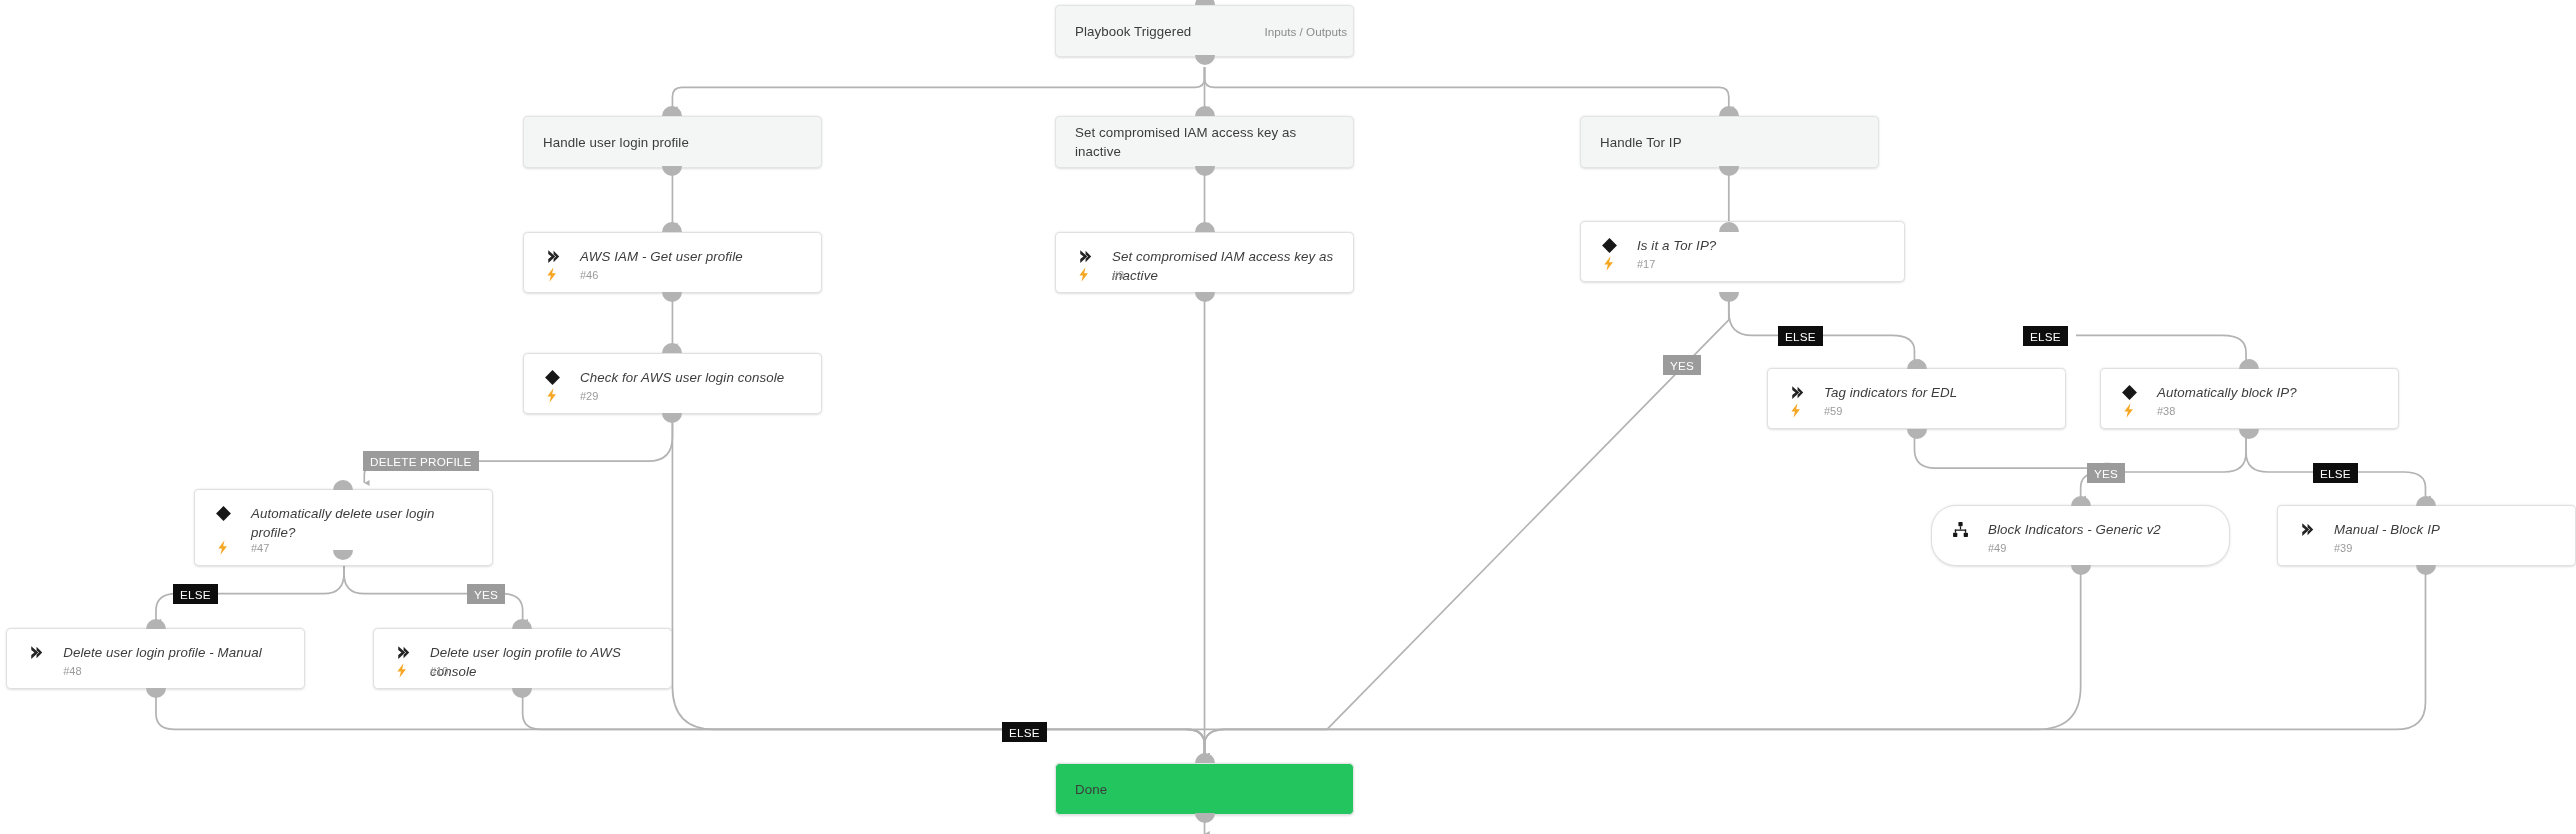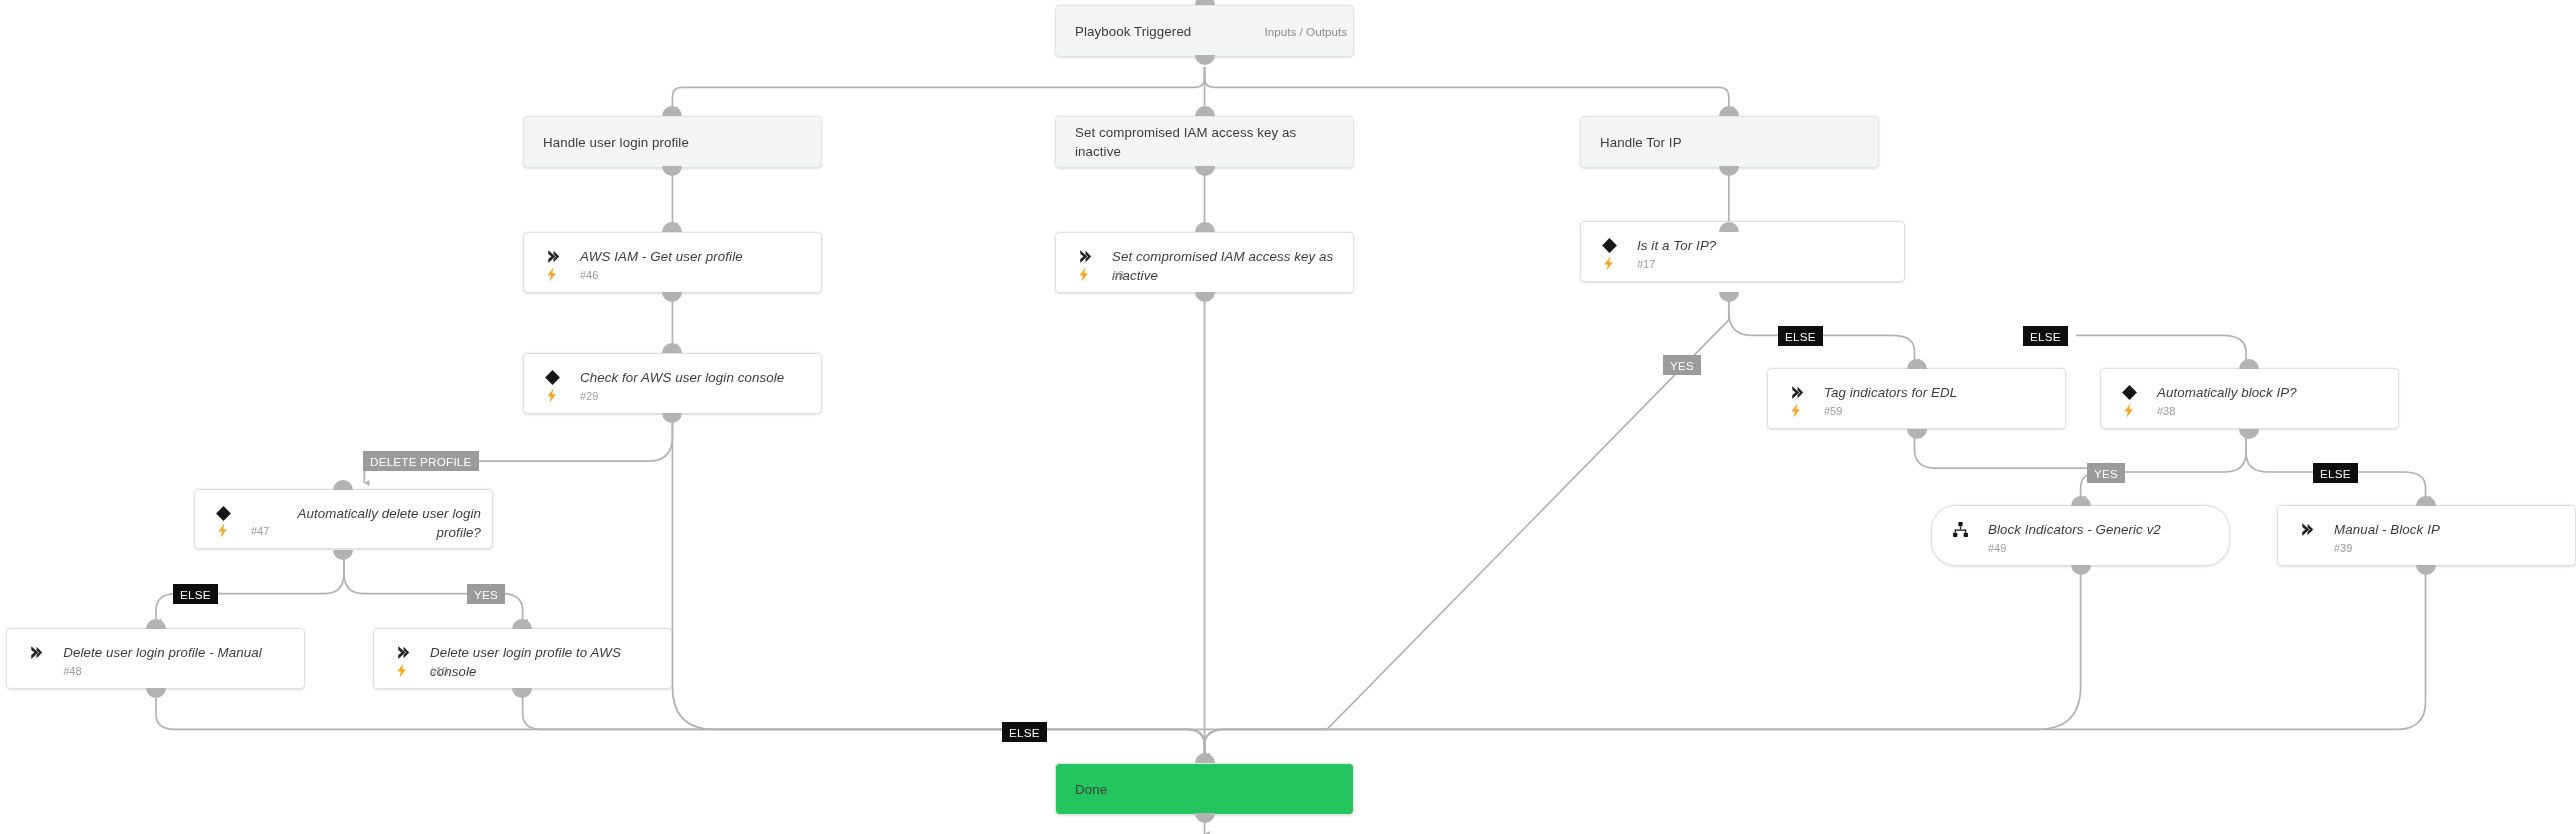--- a/index.html
+++ b/index.html
@@ -250,21 +250,21 @@
             <path d="M12 1.5 L22.5 12 L12 22.5 L1.5 12 Z" fill="#171717"></path>
           </svg></span>
         <span class="ico ico-bolt"><svg viewBox="0 0 24 24" width="15.6" height="17" aria-hidden="true">
             <path d="M14.6 1 L5.2 13.4 L10.6 13.4 L8.4 23 L18.4 10.2 L12.6 10.2 Z" fill="#f5a623"></path>
           </svg></span>
         <div class="node-title">Automatically block IP?</div>
         <div class="node-id">#38</div>
       </div>
       <div class="anchor top" style="left: 2239px; top: 359px;"></div>
       <div class="anchor bot" style="left: 2239px; top: 429px;"></div>
-      <div class="node task" style="left: 194px; top: 489px; width: 299px; height: 60px; text-align: right;">
+      <div class="node task" style="left: 194px; top: 489px; width: 299px; height: 77px;">
         <span class="ico ico-type"><svg viewBox="0 0 24 24" width="17" height="17" aria-hidden="true">
             <path d="M12 1.5 L22.5 12 L12 22.5 L1.5 12 Z" fill="#171717"></path>
           </svg></span>
         <span class="ico ico-bolt"><svg viewBox="0 0 24 24" width="15.6" height="17" aria-hidden="true">
             <path d="M14.6 1 L5.2 13.4 L10.6 13.4 L8.4 23 L18.4 10.2 L12.6 10.2 Z" fill="#f5a623"></path>
           </svg></span>
         <div class="node-title">Automatically delete user login profile?</div>
         <div class="node-id">#47</div>
       </div>
       <div class="anchor top" style="left: 333px; top: 480px;"></div>

